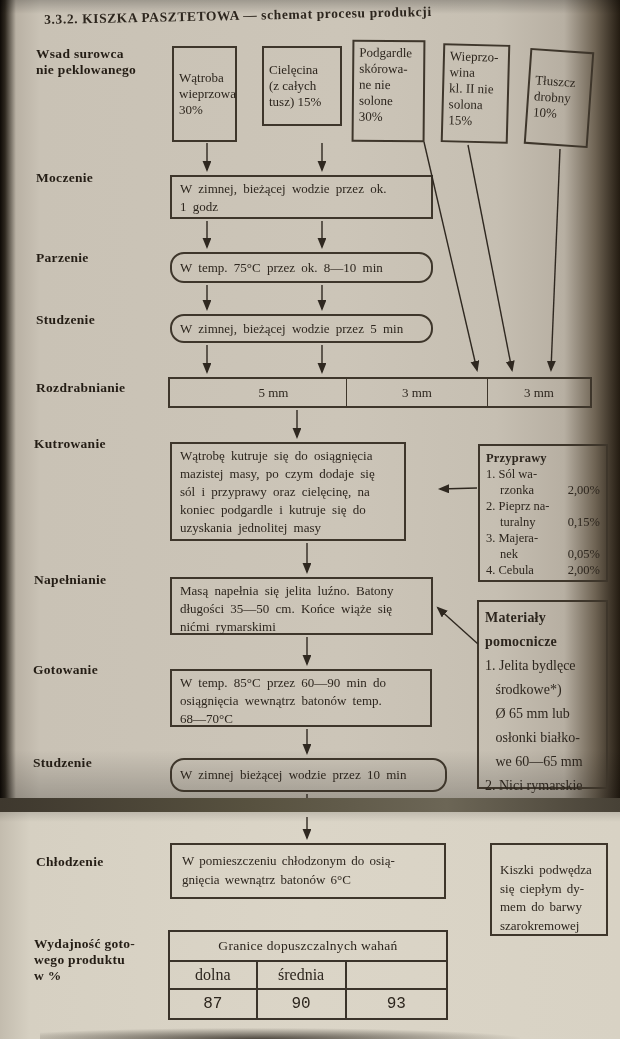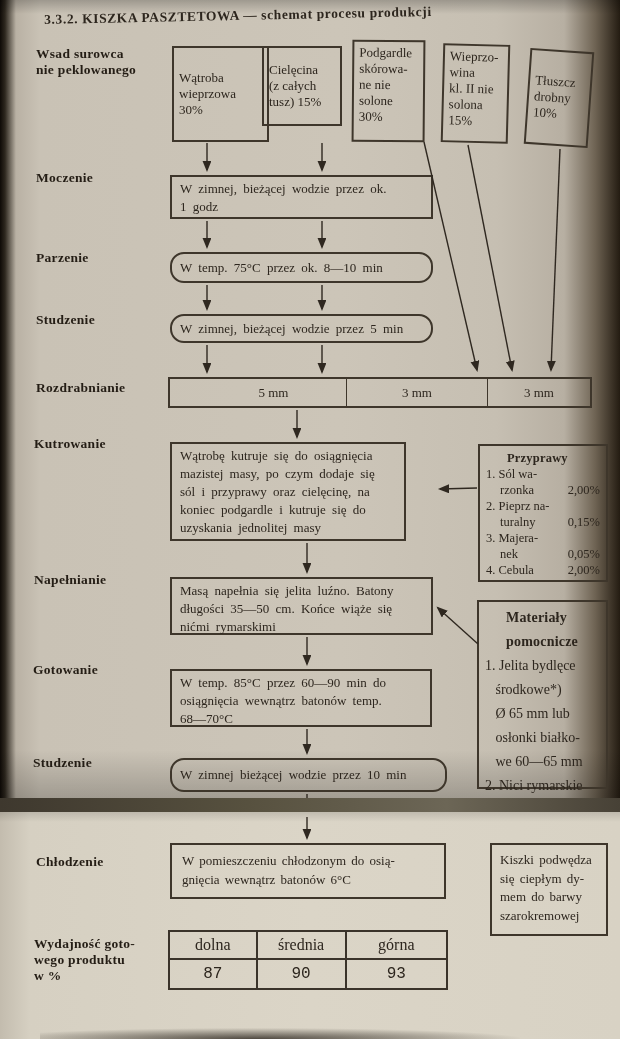--- a/index.html
+++ b/index.html
@@ -52,29 +52,29 @@
     white-space:pre-line;word-spacing:3px;
   }
   .vcenter{display:flex;align-items:center;border-radius:14px;}
   .rozdrab{display:flex;}
   .rz-cell{
     flex:0 0 auto;display:flex;align-items:center;justify-content:center;
     font-size:13px;box-sizing:border-box;
   }
   .rz-cell + .rz-cell{border-left:1.5px solid #3e362b;}
   .side-box{padding:4px 6px;font-size:12.5px;line-height:16px;}
-  .side-title{font-weight:bold;white-space:pre-line;letter-spacing:.2px;margin-left:21px;}
+  .side-title{font-weight:bold;white-space:pre-line;letter-spacing:.2px;}
   .sp-item{display:flex;justify-content:space-between;align-items:flex-end;}
   .sp-l2{padding-left:14px;}
   .sp-l2:empty{display:none;}
   .sp-v{padding-left:2px;}
   .m-box{line-height:24px;font-size:14px;font-family:Liberation Serif, serif;}
   .m-item{white-space:pre-wrap;}
   .note-box{
-    padding:6px 8px;font-size:13px;line-height:18.5px;
+    padding:16px 8px;font-size:13px;line-height:18.5px;
     white-space:pre-line;word-spacing:2px;
   }
   .chlodz{border-width:2.5px;padding:7px 10px;}
   .gtable{position:absolute;box-sizing:border-box;border:2px solid #3a332a;}
   .g-head{
     height:28px;border-bottom:2px solid #3a332a;display:flex;
     align-items:center;justify-content:center;font-size:13.5px;letter-spacing:.3px;
   }
   .g-row{display:flex;height:26px;border-bottom:2px solid #3a332a;}
   .g-row2{display:flex;height:28px;font-family:Liberation Mono, monospace;}
@@ -104,21 +104,21 @@
 nie peklowanego</div>
     <div class="lbl" style="top:170px">Moczenie</div>
     <div class="lbl" style="top:250px">Parzenie</div>
     <div class="lbl" style="top:312px">Studzenie</div>
     <div class="lbl" style="top:380px">Rozdrabnianie</div>
     <div class="lbl" style="top:436px;left:34px">Kutrowanie</div>
     <div class="lbl" style="top:572px;left:34px">Napełnianie</div>
     <div class="lbl" style="top:662px;left:33px">Gotowanie</div>
     <div class="lbl" style="top:755px;left:33px">Studzenie</div>
 
-    <div class="box src-box" style="left:172px;top:46px;width:97px;height:96px">
+    <div class="box src-box" style="left:172px;top:46px;width:65px;height:96px">
       <span>Wątroba
 wieprzowa
 30%</span>
     </div>
     <div class="box src-box" style="left:262px;top:46px;width:80px;height:80px">
       <span>Cielęcina
 (z całych
 tusz) 15%</span>
     </div>
     <div class="box src-box src-top" style="left:352px;top:40px;width:73px;height:102px;transform:rotate(.5deg)">
@@ -252,24 +252,24 @@
 
     <div class="box note-box chlodz" style="left:170px;top:31px;width:276px;height:56px">W pomieszczeniu chłodzonym do osią-
 gnięcia wewnątrz batonów 6°C</div>
 
     <div class="box note-box" style="left:490px;top:31px;width:118px;height:93px">Kiszki podwędza
 się ciepłym dy-
 mem do barwy
 szarokremowej</div>
 
     <div class="gtable" style="left:168px;top:118px;width:280px">
+      <div class="g-head">Granice dopuszczalnych wahań</div>
       <div class="g-row">
         <div class="g-cell c1">dolna</div>
         <div class="g-cell c2">średnia</div>
-        <div class="g-cell c3">górna</div>
       </div>
       <div class="g-row2">
         <div class="g-cell c1">87</div>
         <div class="g-cell c2">90</div>
         <div class="g-cell c3">93</div>
       </div>
     </div>
 
     <svg class="arrows" width="620" height="227" viewBox="0 0 620 227">
       <g stroke="#2f2820" stroke-width="1.4">

